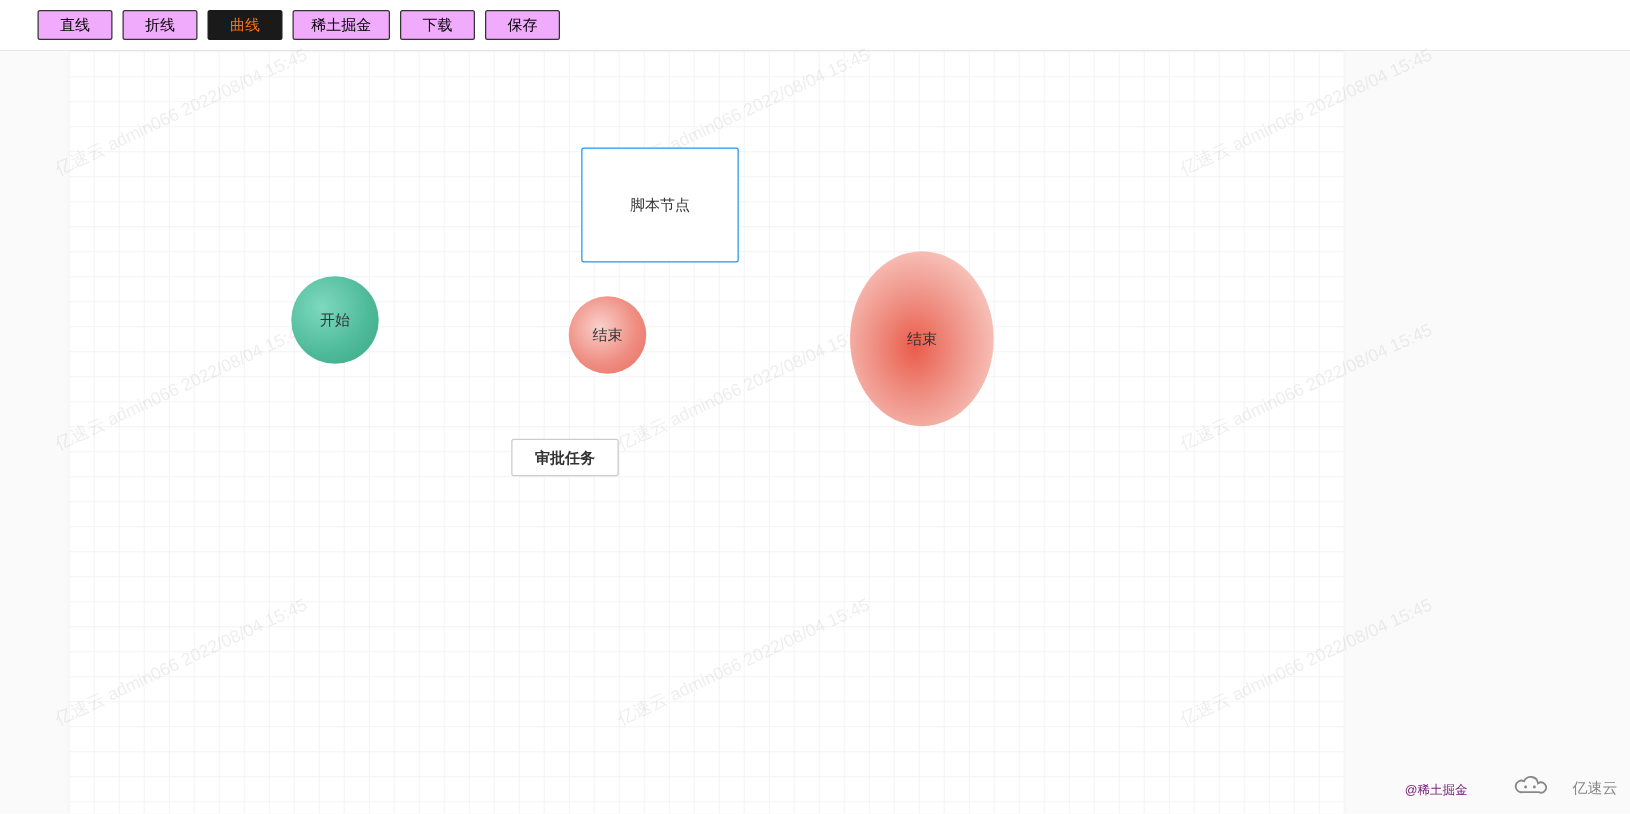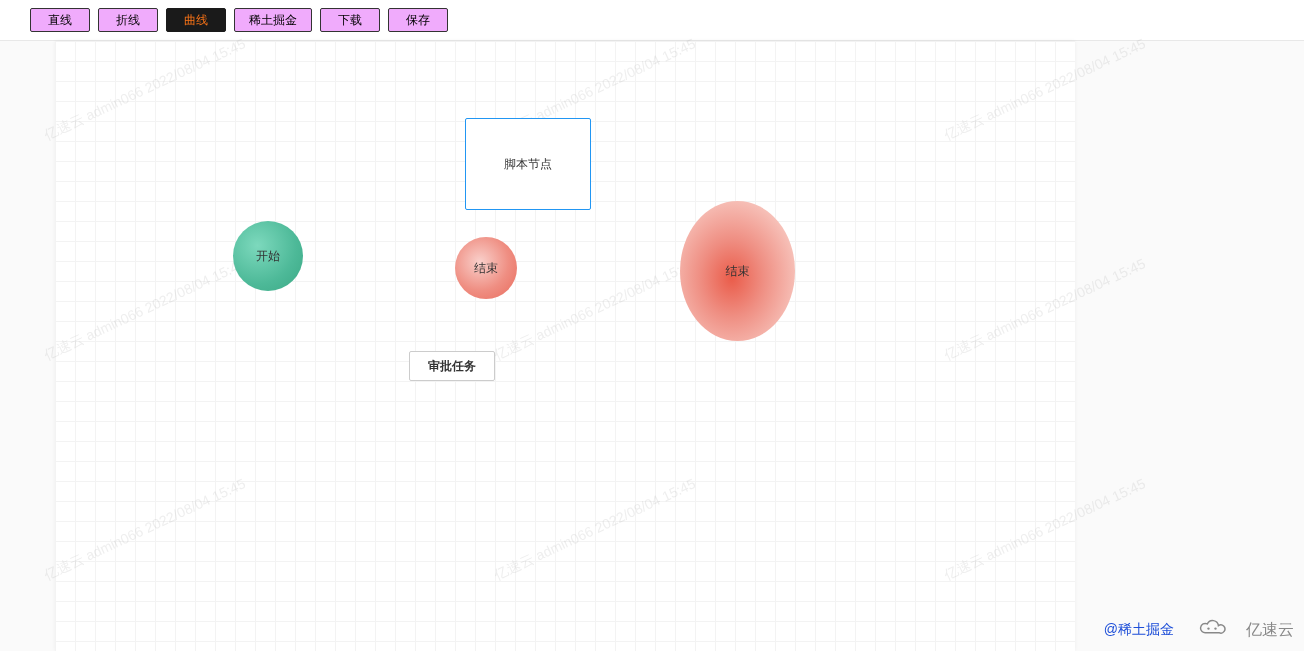--- a/index.html
+++ b/index.html
@@ -87,28 +87,28 @@
       font-size: 14px;
       color: rgba(160,160,160,0.18);
       transform: rotate(-25deg);
       white-space: nowrap;
       pointer-events: none;
     }
     .brand1 {
       position: absolute;
       right: 130px;
       bottom: 12px;
-      font-size: 14px;
-      color: #1d4ed8;
+      font-size: 10px;
+      color: #701a75;
     }
     .brand2 {
       position: absolute;
       right: 10px;
       bottom: 10px;
-      font-size: 16px;
+      font-size: 12px;
       color: #888;
       display: flex;
       align-items: center;
       gap: 20px;
     }
     .brand2 svg { width: 28px; height: 18px; }
   </style>
 </head>
 <body>
 

